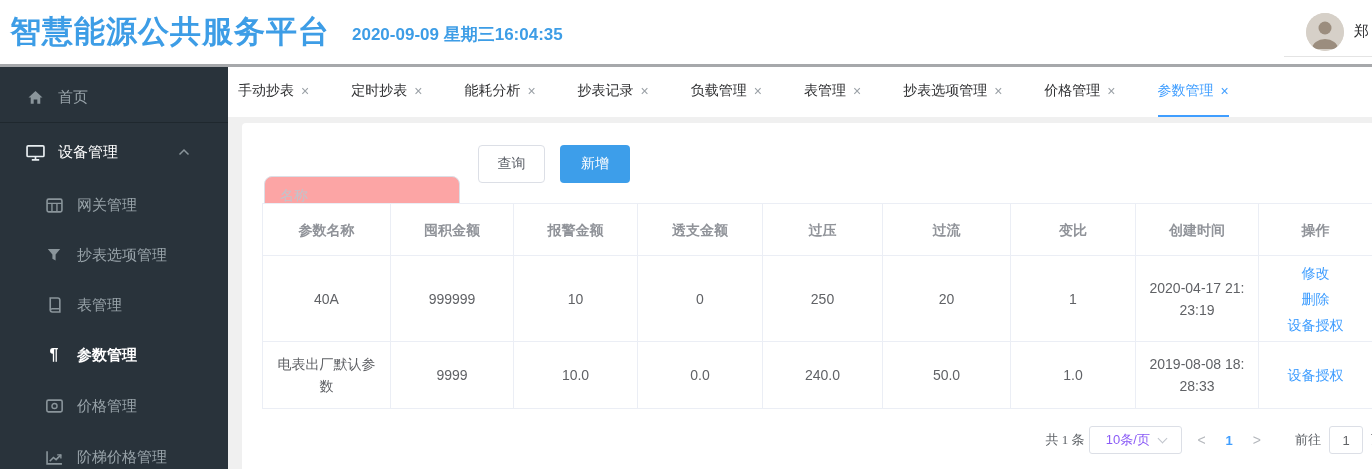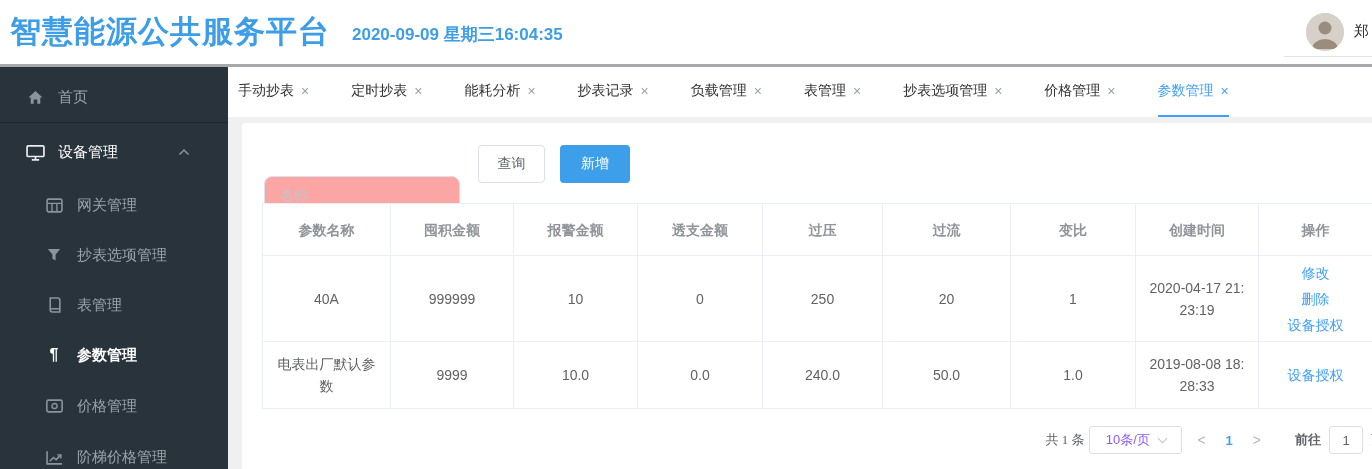--- a/index.html
+++ b/index.html
@@ -57,21 +57,21 @@
   .cell.actions { flex-wrap:wrap; column-gap:14px; row-gap:4px; align-content:center; padding:0 8px;flex-direction:column; }
   .link { color:#409eff; cursor:pointer; white-space:nowrap; }
 
   
   .pagination { position:absolute; top:303px; right:-12px; height:28px; display:flex; align-items:center; font-size:13px; color:#5f6368; white-space:nowrap; }
   .pg-total { margin-right:5px;font-family:Liberation Serif, serif; }
   .pg-size { width:93px; height:28px; border:1px solid #dcdfe6; border-radius:3px; background:#fff; display:flex; align-items:center; justify-content:center; gap:9px; color:#8b5cf6; cursor:pointer; }
   .pg-chevron { width:7px; height:7px; border-right:1.5px solid #c0c4cc; border-bottom:1.5px solid #c0c4cc; transform:rotate(45deg); margin-top:-4px; }
   .pg-prev, .pg-next { color:#b4b7bc; font-size:14px; padding:0 15px; cursor:pointer; }
   .pg-page { color:#409eff; font-weight:bold; padding:0 5px; cursor:pointer; }
-  .pg-goto-label { margin-left:19px; margin-right:8px;font-weight:bold; }
+  .pg-goto-label { margin-left:19px; margin-right:8px; }
   .pg-input { width:34px; height:28px; border:1px solid #dcdfe6; border-radius:3px; text-align:center; font-size:13px; color:#606266; outline:none; font-family:inherit; }
   .pg-suffix { margin-left:8px; }
 </style>
 </head>
 <body>
 
 <div class="header">
   <div class="app-title">智慧能源公共服务平台</div>
   <div class="header-datetime">2020-09-09 星期三16:04:35</div>
   <div class="avatar">

